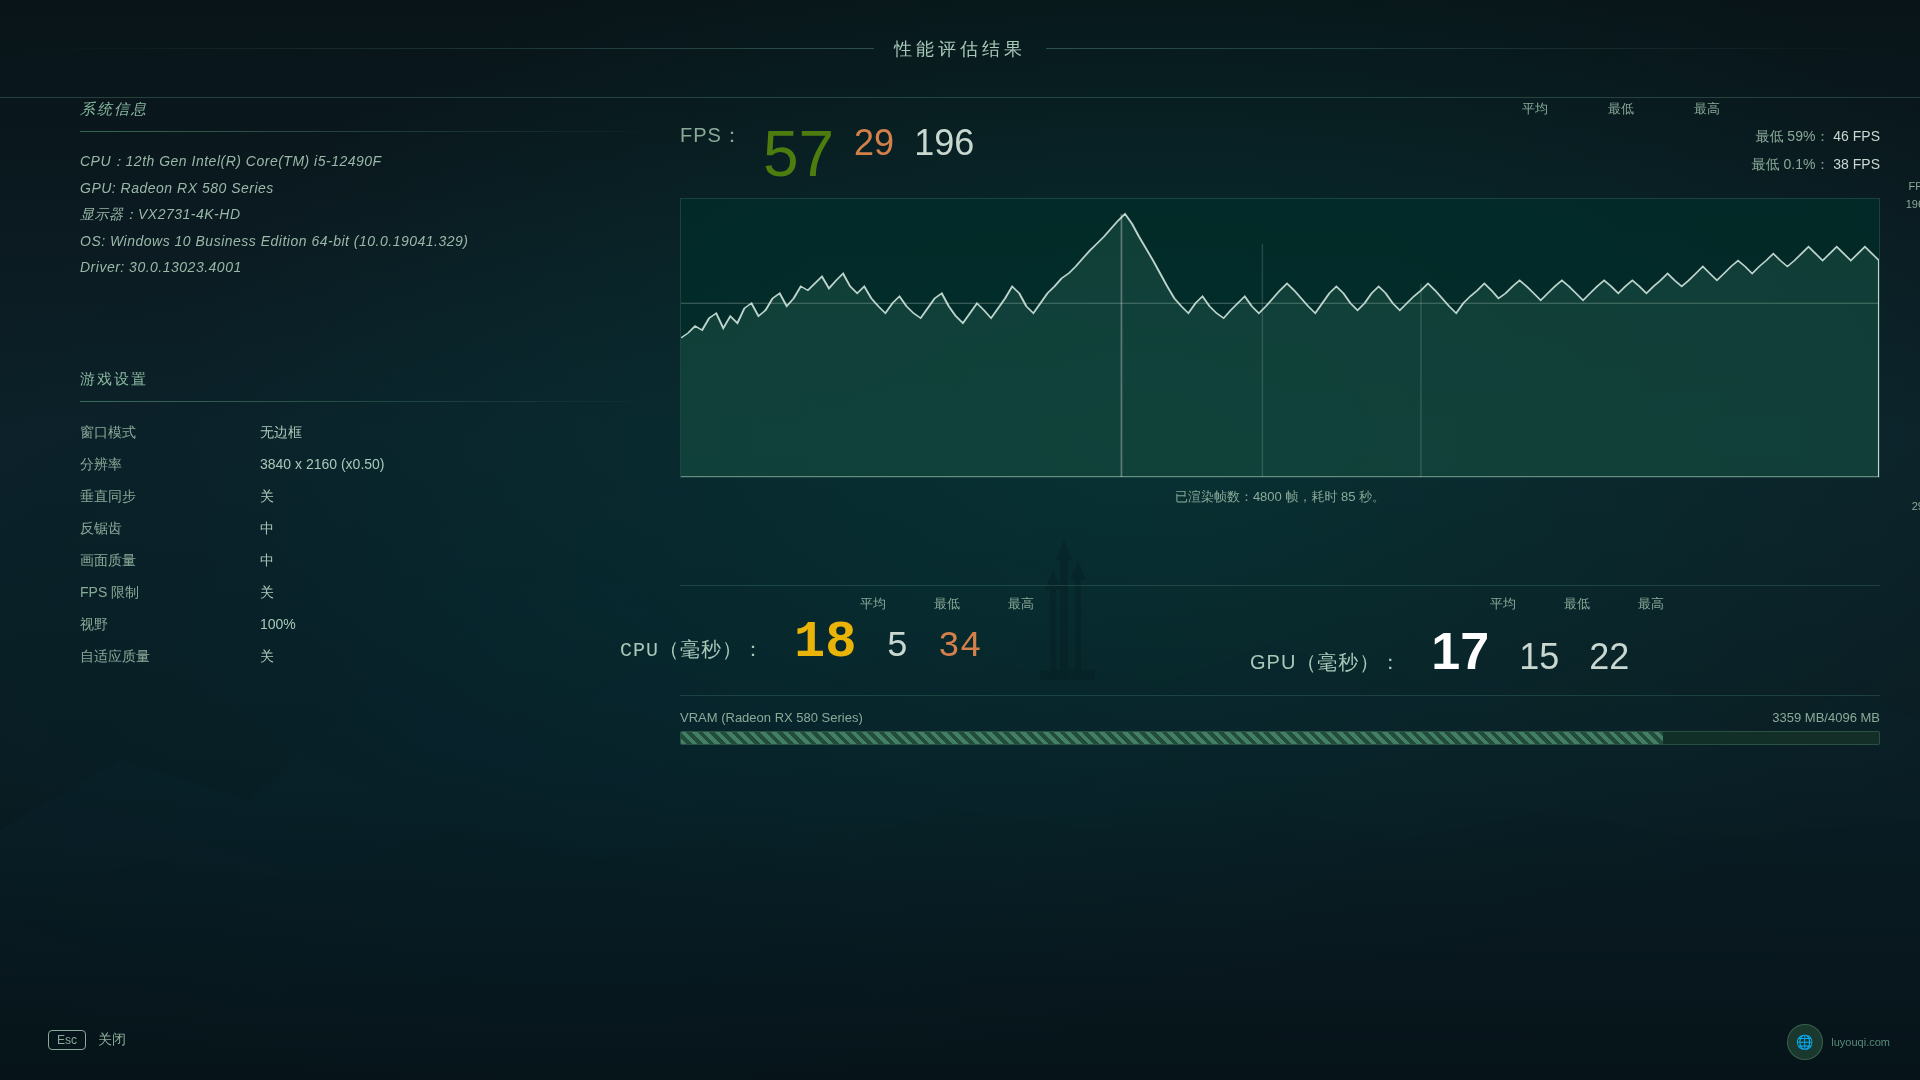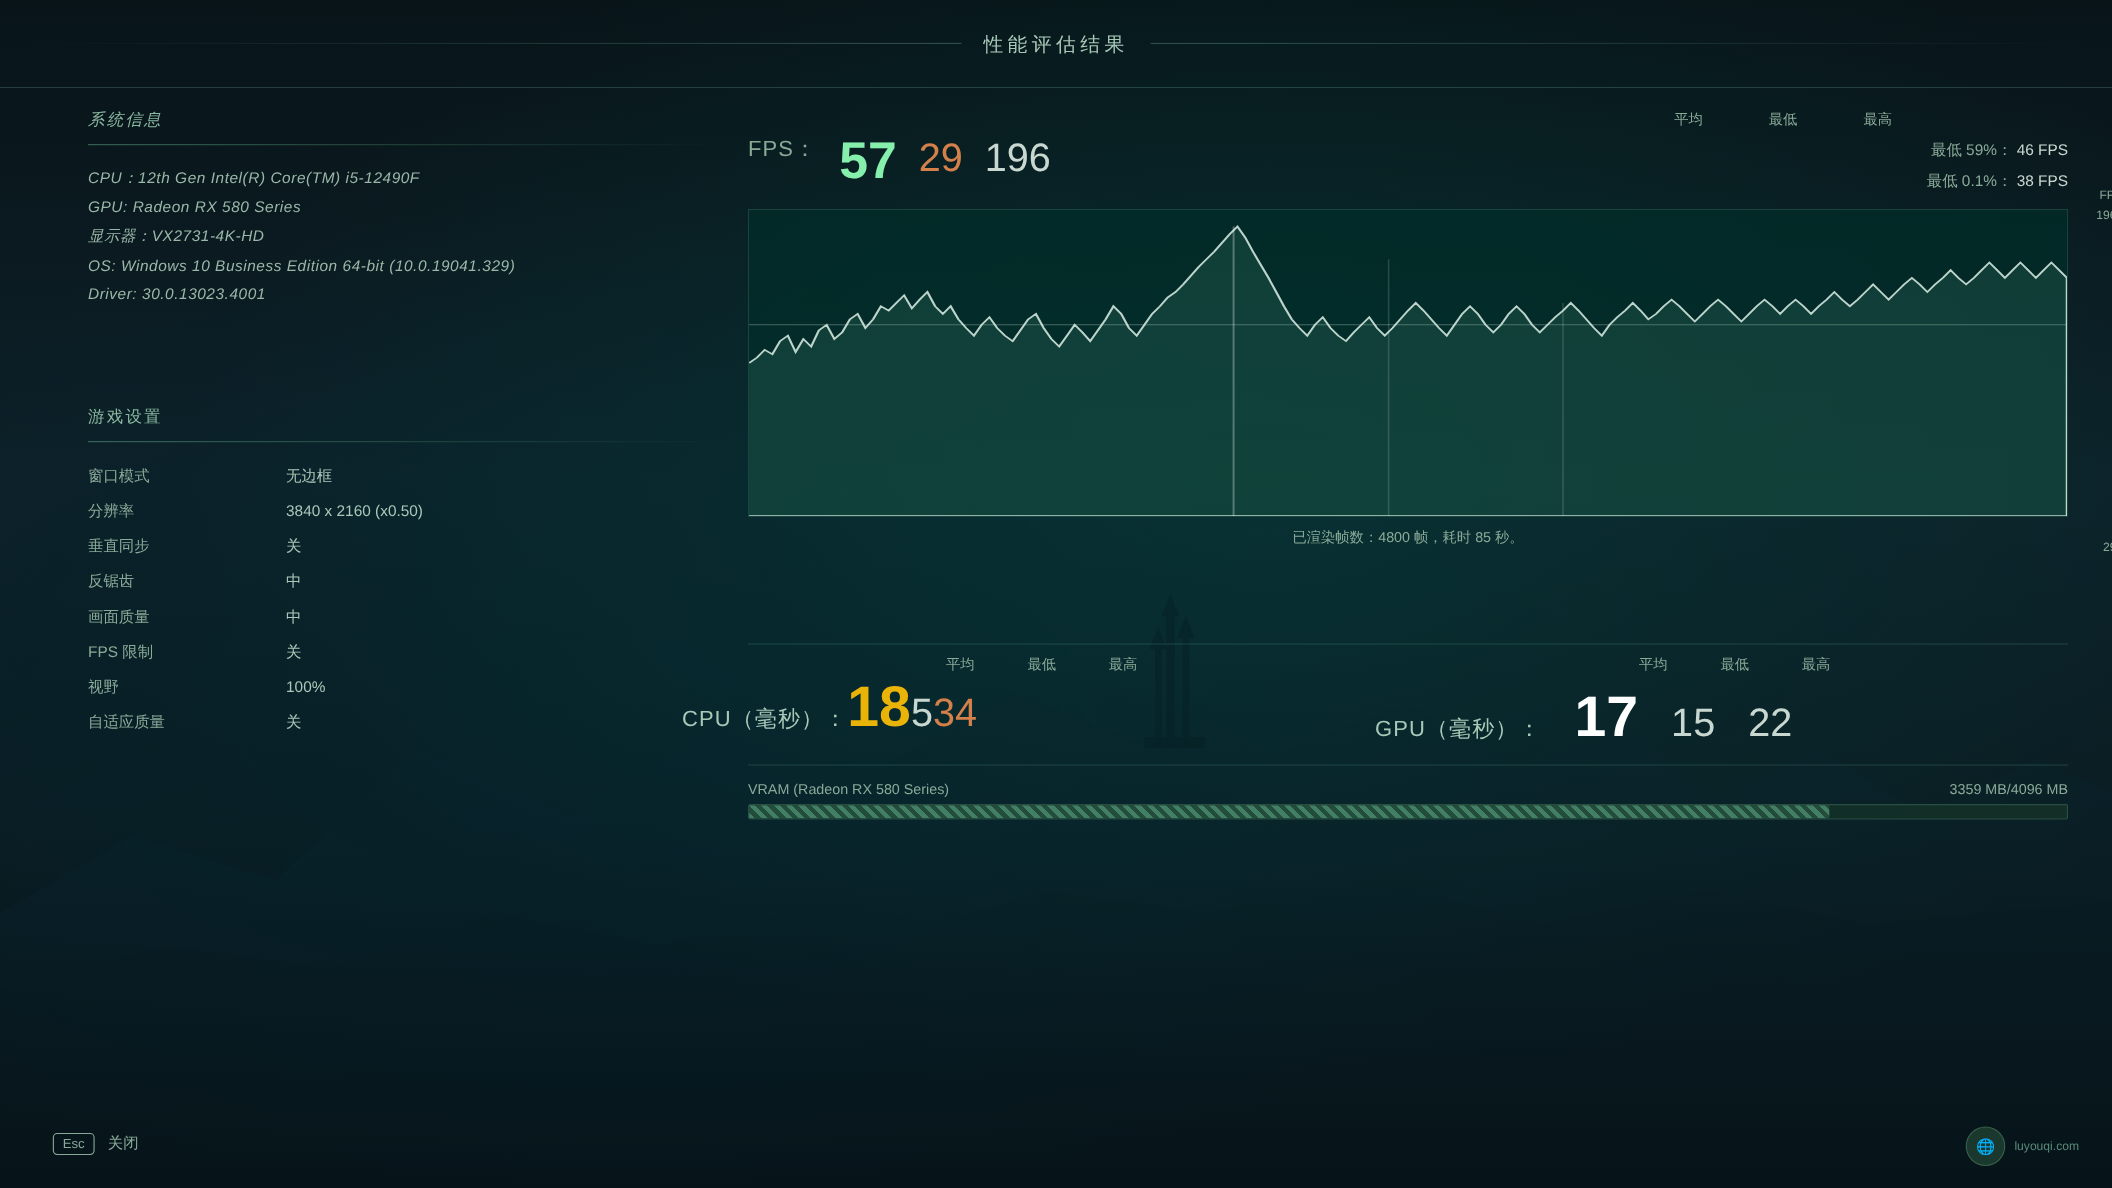--- a/index.html
+++ b/index.html
@@ -32,21 +32,21 @@
       height: 600px;
       opacity: 0.5;
     }
 
     
     .title-bar {
       position: absolute;
       top: 0;
       left: 0;
       right: 0;
-      height: 80px;
+      height: 98px;
       display: flex;
       align-items: center;
       justify-content: center;
       border-bottom: 1px solid rgba(100,160,140,0.3);
     }
 
     .title-bar::before,
     .title-bar::after {
       content: '';
       flex: 1;
@@ -123,23 +123,23 @@
       right: 40px;
     }
 
     .fps-label {
       font-size: 20px;
       color: #8aaa98;
       letter-spacing: 1px;
     }
 
     .fps-value-big {
-      font-size: 47px;
-      font-weight: 700;
-      color: #86efac;
+      font-size: 64px;
+      font-weight: 400;
+      color: #4d7c0f;
       line-height: 1;
     }
 
     .fps-min {
       font-size: 36px;
       color: #d4804a;
       font-weight: 500;
     }
 
     .fps-max {
@@ -373,21 +373,21 @@
 <div style="position:absolute; top: 595px; left: 620px; right: 40px; display:flex; align-items:flex-start;">
 
   <div style="flex:1;">
 
     <div style="display:flex; gap:48px; font-size:13px; color:#8aaa98; margin-bottom:4px; padding-left:240px;">
       <span>平均</span>
       <span>最低</span>
       <span>最高</span>
     </div>
 
-    <div style="display:flex; align-items:baseline; ">
+    <div style="display:flex; align-items:baseline; gap:30px;font-family:Liberation Mono, monospace;">
       <span style="font-size:20px; color:#a8c8b8; letter-spacing:1px;">CPU（毫秒）：</span>
       <span style="font-size:52px; font-weight:700; color:#eab308; line-height:1;">18</span>
       <span style="font-size:36px; color:#c8d8d0;">5</span>
       <span style="font-size:36px; color:#d4804a;">34</span>
     </div>
   </div>
 
   <div style="flex:1;">
 
     <div style="display:flex; gap:48px; font-size:13px; color:#8aaa98; margin-bottom:4px; padding-left:240px;">

